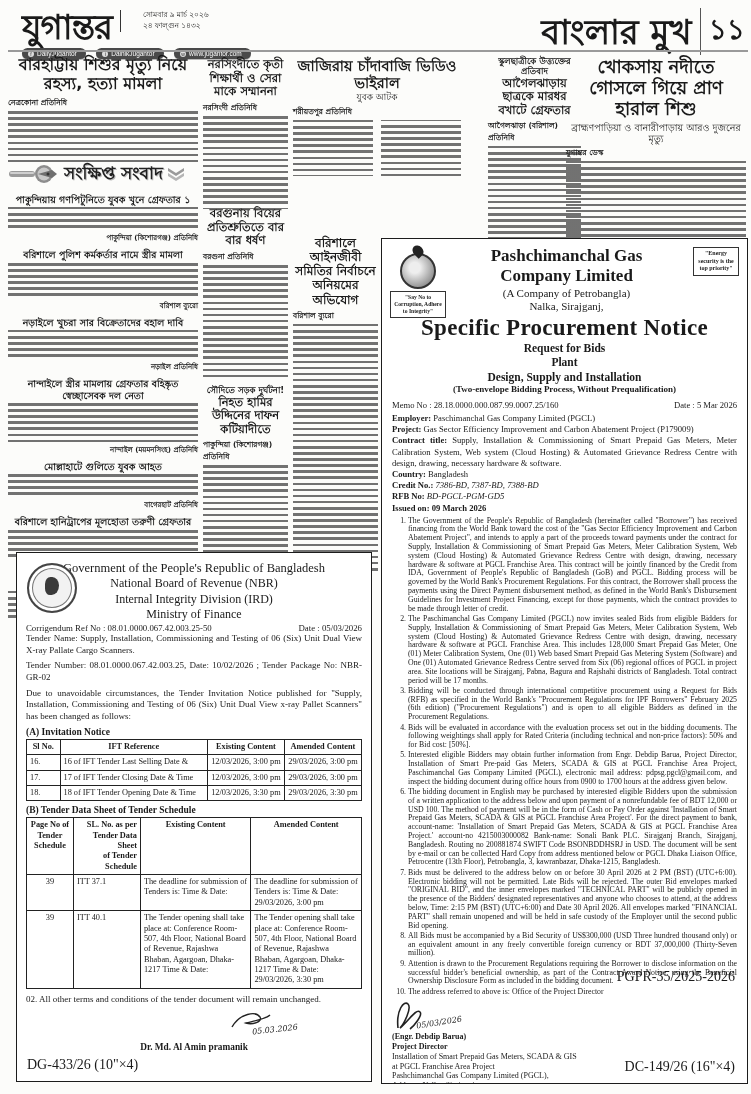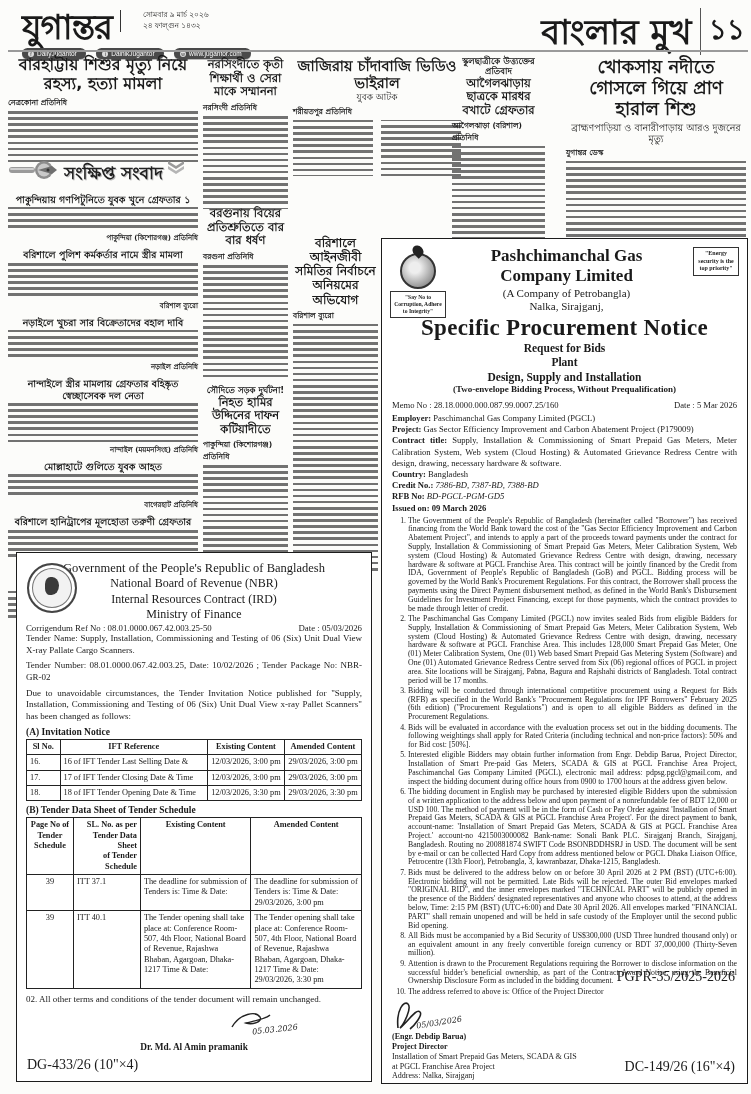--- a/index.html
+++ b/index.html
@@ -16,21 +16,21 @@
   
   .art{position:absolute;}
   .hl{font-family:"DejaVu Sans",sans-serif;font-weight:bold;text-align:center;line-height:1.18;}
   .kicker{font-family:"DejaVu Sans",sans-serif;font-weight:bold;text-align:center;font-size:8.5px;line-height:1.15;}
   .sub{font-family:"DejaVu Sans",sans-serif;text-align:center;font-size:9px;line-height:1.2;}
   .by{font-family:"DejaVu Sans",sans-serif;font-weight:bold;font-size:7.5px;margin:3px 0 2px 0;}
   .by-r{font-family:"DejaVu Sans",sans-serif;font-weight:bold;font-size:7px;text-align:right;margin-top:1px;}
   .tx{background:repeating-linear-gradient(to bottom,#3c3c3c 0 2.5px,transparent 2.5px 6.1px);opacity:.72;}
   .tx2{column-count:2;column-gap:8px;}
   .tx2 .txcol{height:100%;background:repeating-linear-gradient(to bottom,#3c3c3c 0 2.5px,transparent 2.5px 6.1px);opacity:.72;}
-  .banner{display:flex;align-items:flex-start;gap:4px;}
+  .banner{display:flex;align-items:center;gap:4px;}
   .banner-text{font-family:"DejaVu Sans",sans-serif;font-weight:bold;font-size:17px;color:#222;text-shadow:1px 1px 0 #bbb;}
   .brief{margin-bottom:5px;}
   .brief .bh{font-family:"DejaVu Sans",sans-serif;font-weight:bold;font-size:9.5px;text-align:center;line-height:1.2;margin-bottom:2px;}
   
   .noticebox{position:absolute;background:#fff;border:1.6px solid #1c1c1c;font-family:"Liberation Serif",serif;}
   .small-badge{border:1px solid #333;font-size:5.6px;line-height:1.25;text-align:center;padding:2px 2px;font-weight:bold;color:#222;background:#fff;}
   
   .pg-company{font-size:17px;font-weight:bold;text-align:center;}
   .pg-sub{font-size:11px;text-align:center;margin-top:1px;}
   .pg-title{font-size:23px;font-weight:bold;text-align:center;margin-top:3px;letter-spacing:.3px;}
@@ -93,21 +93,21 @@
 
 <div class="art" style="left:293px;top:58px;width:168px;">
   <div class="hl" style="font-size:14.5px;">জাজিরায় চাঁদাবাজি ভিডিও ভাইরাল</div>
   <div class="sub">যুবক আটক</div>
   <div class="by">শরীয়তপুর প্রতিনিধি</div>
   <div class="tx2" style="height:112px;">
     <div class="txcol"></div>
   </div>
 </div>
 
-<div class="art" style="left:452px;top:57px;width:93px;">
+<div class="art" style="left:488px;top:57px;width:93px;">
   <div class="kicker">স্কুলছাত্রীকে উত্ত্যক্তের প্রতিবাদ</div>
   <div class="hl" style="font-size:11.5px;">আগৈলঝাড়ায় ছাত্রকে মারধর বখাটে গ্রেফতার</div>
   <div class="by">আগৈলঝাড়া (বরিশাল) প্রতিনিধি</div>
   <div class="tx" style="height:112px;"></div>
 </div>
 
 <div class="art" style="left:566px;top:56px;width:180px;">
   <div class="hl" style="font-size:18px;">খোকসায় নদীতে গোসলে গিয়ে প্রাণ হারাল শিশু</div>
   <div class="sub" style="font-size:9.5px;margin-top:2px;">ব্রাহ্মণপাড়িয়া ও বানারীপাড়ায় আরও দুজনের মৃত্যু</div>
   <div class="by">যুগান্তর ডেস্ক</div>
@@ -242,37 +242,38 @@
       <path d="M4 30 C2 12 10 2 14 6 C18 10 10 26 6 30 C14 24 22 10 26 14 C29 17 20 28 16 31" fill="none" stroke="#222" stroke-width="1.6"></path>
     </svg>
     <span class="sig-date" style="position:absolute;left:22px;top:20px;transform:rotate(-9deg);">05/03/2026</span>
   </div>
 
   <div class="pg-signer">
     <div style="font-weight:bold;">(Engr. Debdip Barua)</div>
     <div style="font-weight:bold;">Project Director</div>
     <div>Installation of Smart Prepaid Gas Meters, SCADA &amp; GIS</div>
     <div>at PGCL Franchise Area  Project</div>
+    <div>Pashchimanchal Gas Company Limited (PGCL),</div>
     <div>Address: Nalka, Sirajganj</div>
 
   </div>
 
   <div class="abs corner-ref" style="right:12px;bottom:98px;">PGPR-35/2025-2026</div>
   <div class="abs corner-ref" style="right:12px;bottom:8px;">DC-149/26 (16"×4)</div>
 </div>
 
 <div class="noticebox" style="left:16px;top:552px;width:356px;height:530px;padding:7px 9px;box-sizing:border-box;overflow:hidden;">
   <div class="abs" style="left:10px;top:10px;width:46px;height:46px;border-radius:50%;border:2px solid #444;box-shadow:inset 0 0 0 3px #fff, inset 0 0 0 4px #777;background:radial-gradient(circle,#f2f2f2 55%,#cfcfcf);">
     <div style="width:14px;height:18px;background:#3a3a3a;border-radius:45% 55% 60% 40%;margin:12px auto 0 auto;"></div>
   </div>
 
   <div class="nbr-h">
     <div class="l1">Government of the People's Republic of Bangladesh</div>
     <div>National Board of Revenue (NBR)</div>
-    <div>Internal Resources Contract (IRD)</div>
+    <div>Internal Integrity Division (IRD)</div>
     <div>Ministry of Finance</div>
   </div>
 
   <div class="nbr-ref">
     <span>Corrigendum Ref No : 08.01.0000.067.42.003.25-50</span>
     <span>Date : 05/03/2026</span>
   </div>
 
 
   <div class="nbr-p">Tender Name: Supply, Installation, Commissioning and Testing of 06 (Six) Unit Dual View X-ray Pallate Cargo Scanners.</div>

